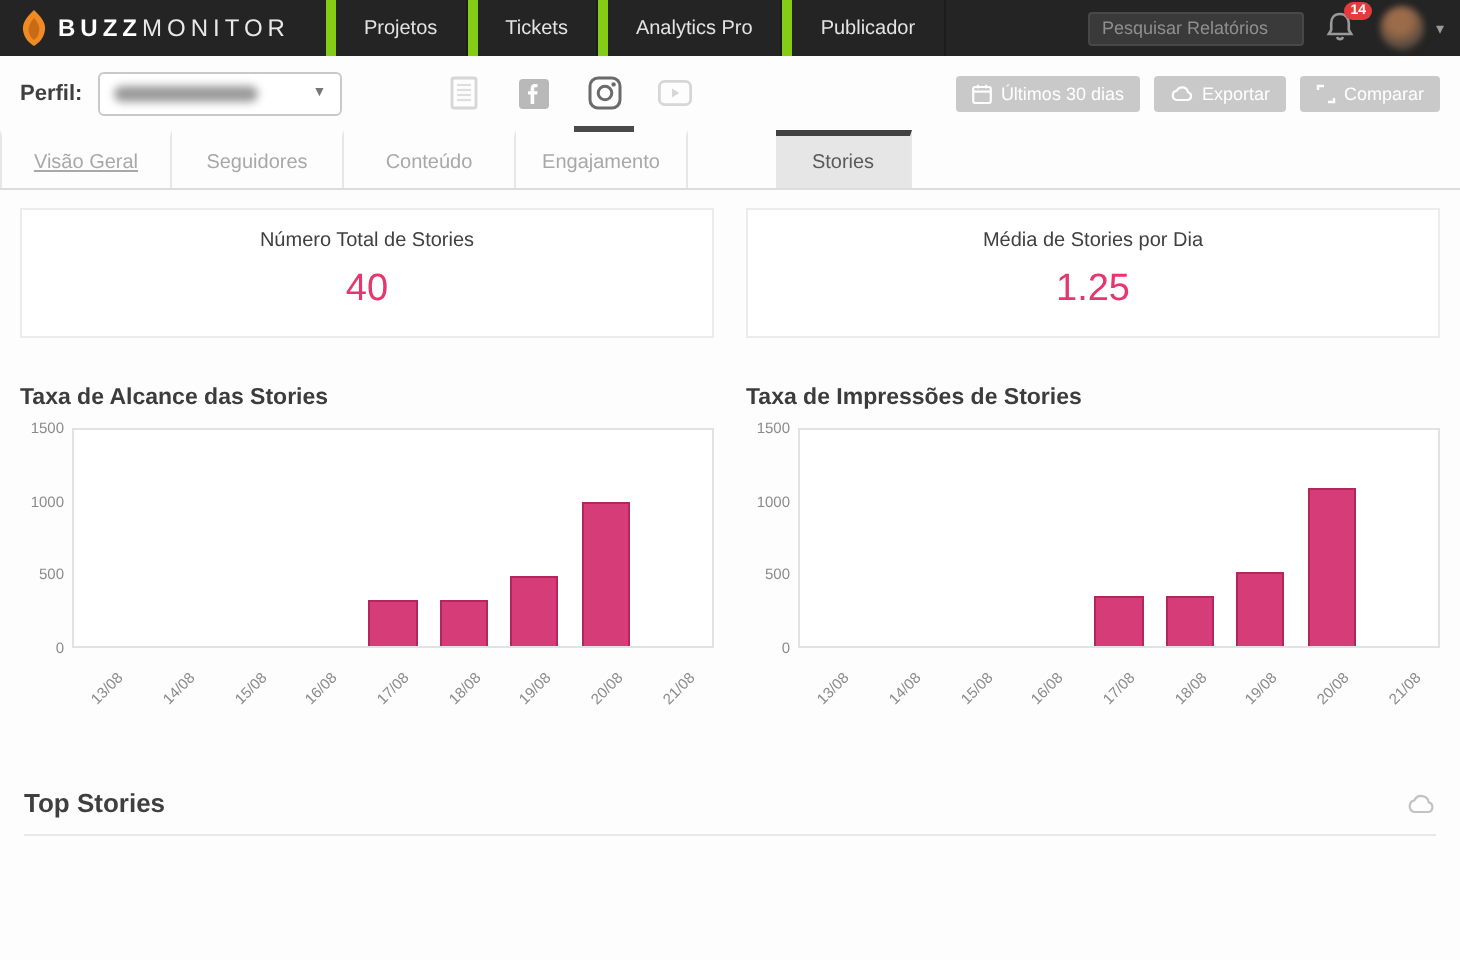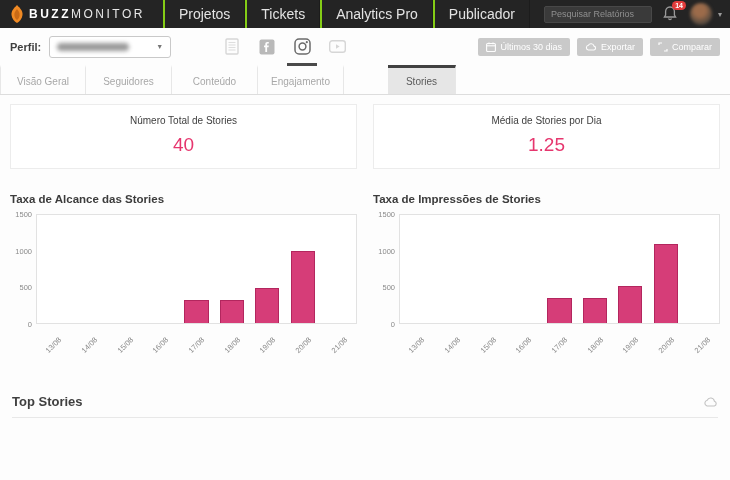--- a/index.html
+++ b/index.html
@@ -6,21 +6,21 @@
   html,body { width:730px; height:480px; overflow:hidden; }
   body { font-family:"Liberation Sans", sans-serif; background:#fdfdfd; color:#444; }
 
   
   .navbar { height:28px; background:#242424; display:flex; align-items:center; padding:0 8px 0 10px; }
   .brand { display:flex; align-items:center; gap:5px; margin-right:18px; }
   .brand-text { color:#fff; font-size:12px; letter-spacing:2.5px; white-space:nowrap; }
   .brand-text b { font-weight:bold; }
   .brand-text span.light { font-weight:normal; color:#e8e8e8; }
   .nav-items { display:flex; height:100%; }
-  .nav-item { color:#e3e3e3; font-size:14px; display:flex; align-items:center; padding:0 14px; border-left:2px solid #84cc16; border-right:1px solid #1c1c1c; cursor:pointer; white-space:nowrap; }
+  .nav-item { color:#e3e3e3; font-size:10px; display:flex; align-items:center; padding:0 14px; border-left:5px solid #84cc16; border-right:1px solid #1c1c1c; cursor:pointer; white-space:nowrap; }
   .nav-right { margin-left:auto; display:flex; align-items:center; gap:10px; }
   .search-box { width:108px; height:17px; background:#3a3a3a; border:1px solid #484848; border-radius:2px; color:#bbb; font-size:9px; padding:0 6px; outline:none; }
   .search-box::placeholder { color:#8f8f8f; }
   .bell-wrap { position:relative; width:18px; height:18px; }
   .badge { position:absolute; top:-4px; right:-6px; background:#e23c3c; color:#fff; font-size:7px; line-height:9px; padding:0 3px; border-radius:6px; font-weight:bold; }
   .avatar { width:22px; height:22px; border-radius:50%; background:radial-gradient(circle at 45% 35%, #9c6b4a 0 30%, #6b5442 55%, #4a433d 80%); filter:blur(1.5px); }
   .avatar-caret { color:#9a9a9a; font-size:8px; margin-left:-4px; }
 
   
   .profile-bar { height:37px; background:#fdfdfd; display:flex; align-items:center; padding:16px 10px; }
@@ -30,21 +30,21 @@
   .select-caret { font-size:7px; color:#777; }
   .net-icons { display:flex; align-items:center; gap:17px; margin-left:52px; }
   .net-icon { position:relative; width:18px; height:26px; display:flex; align-items:center; justify-content:center; cursor:pointer; }
   .net-icon.active::after { content:""; position:absolute; left:-6px; right:-6px; bottom:-6px; height:3px; background:#4a4a4a; }
   .toolbar { margin-left:auto; display:flex; gap:7px; }
   .tool-btn { height:18px; background:#c9c9c9; border:none; border-radius:2px; color:#fff; font-size:9px; font-family:"Liberation Sans",sans-serif; display:flex; align-items:center; gap:4px; padding:0 8px; cursor:pointer; white-space:nowrap; }
 
   
   .tabs { display:flex; height:30px; border-bottom:1px solid #ddd; background:#fdfdfd; }
   .tab { width:86px; display:flex; align-items:center; justify-content:center; font-size:10px; color:#a8a8a8; border-right:1px solid #e7e7e7; cursor:pointer; border-top:3px solid transparent; }
-  .tab:first-child { border-left:1px solid #e7e7e7; }
+  .tab:first-child { border-left:1px solid #e7e7e7;text-decoration:underline; }
   .tab.active { background:#e6e6e6; color:#5a5a5a; border-top:3px solid #414141; width:68px;margin-left:44px; }
 
   
   .cards { display:flex; gap:16px; padding:9px 10px 0 10px; }
   .card { flex:1; border:1px solid #ececec; background:#fff; text-align:center; padding:10px 0 12px 0; }
   .card-title { font-size:10px; color:#404040; }
   .card-value { font-size:19px; color:#e6366e; margin-top:8px; }
 
   
   .charts { display:flex; gap:16px; padding:24px 10px 0 10px; }

